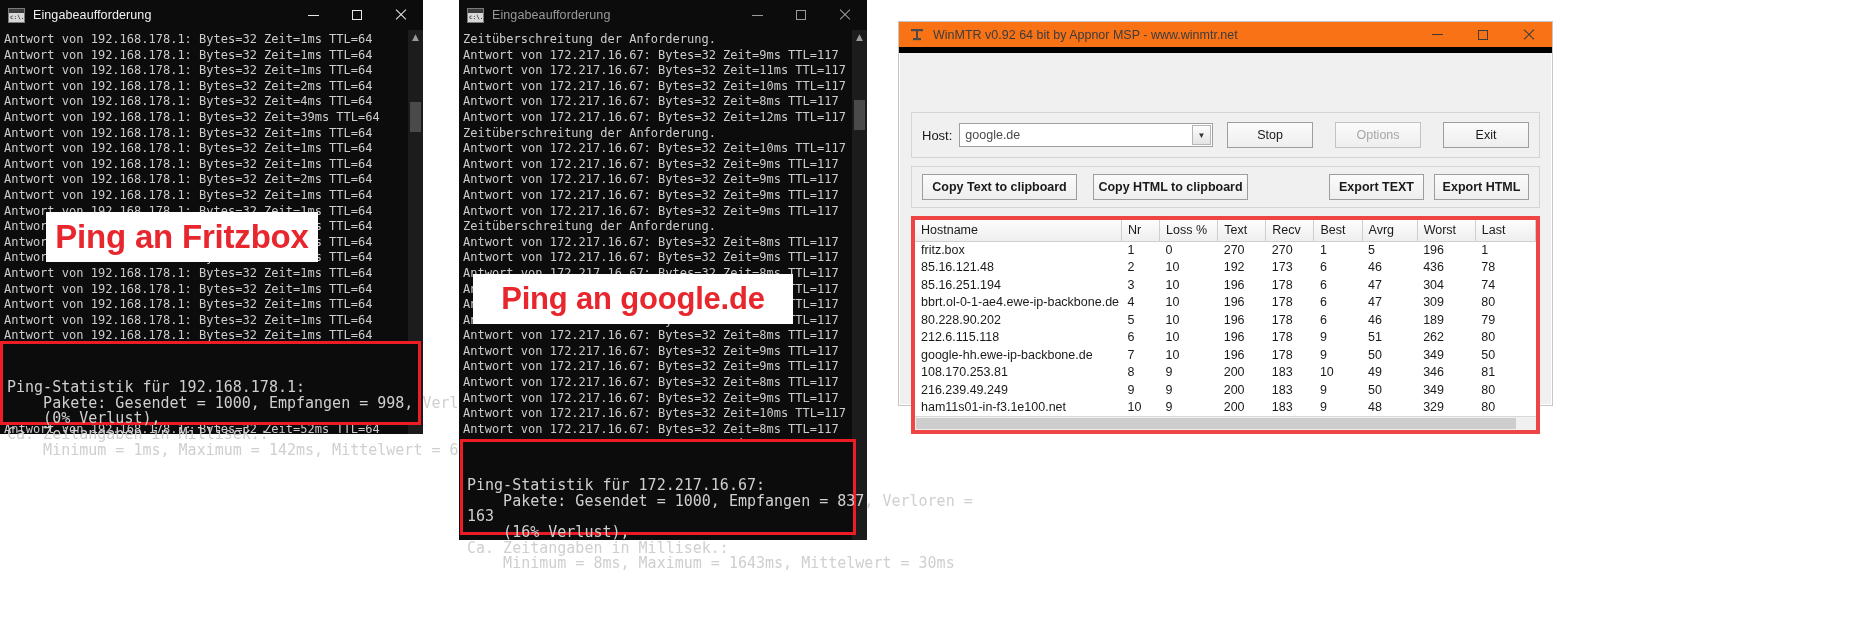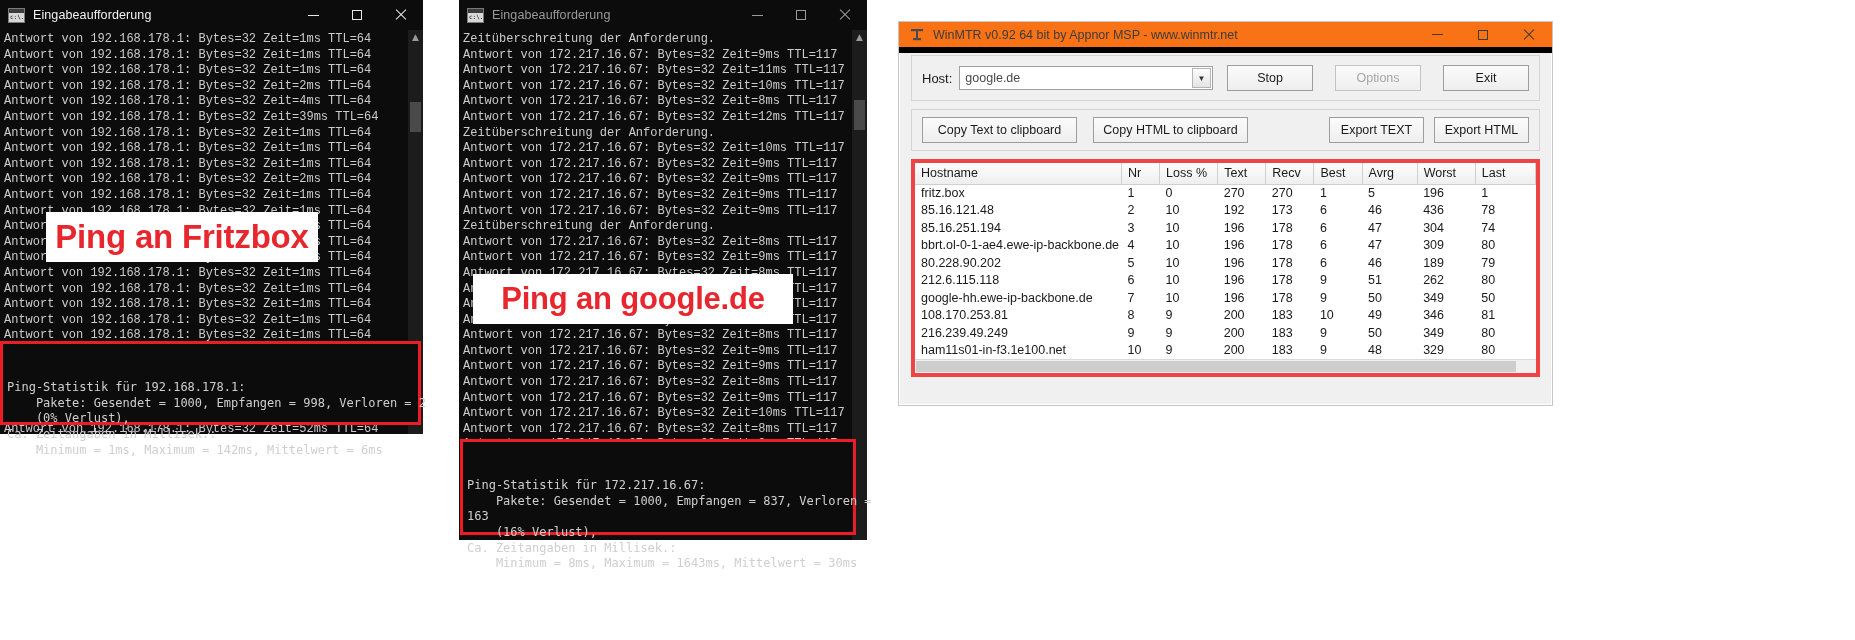--- a/index.html
+++ b/index.html
@@ -54,39 +54,39 @@
   .glyph-close::after  { transform: rotate(-45deg); }
 
   .cmd-body {
     position: relative; background: #0c0c0c; overflow: hidden;
   }
   .cmd-text {
     font-family: "DejaVu Sans Mono", monospace;
     font-size: 12px; line-height: 15.6px;
     color: #cccccc; white-space: pre; padding-left: 4px;
   }
-  .cmd-text .lineitem { display: block; height: 15.6px; font-family: Liberation Mono, monospace; }
+  .cmd-text .lineitem { display: block; height: 15.6px; }
 
   
   .cmd-scroll {
     position: absolute; top: 0; right: 0; width: 15px; bottom: 0;
     background: #1c1c1c;
   }
   .cmd-scroll .arrow {
     height: 14px; color: #9a9a9a; font-size: 9px; text-align: center;
     line-height: 14px; font-family: "DejaVu Sans", sans-serif;
   }
   .cmd-scroll .thumb {
     position: absolute; left: 2px; width: 11px; background: #4a4a4a;
   }
 
   
   .stat-box {
     position: absolute; border: 3px solid #ee1c25; background: #0c0c0c;
-    font-family: "DejaVu Sans Mono", monospace; font-size: 12px;
+    font-family: "DejaVu Sans Mono", monospace; font-size: 15px;
     line-height: 15.6px; color: #cfcfcf; white-space: pre; padding: 5px 4px 4px 4px;
   }
 
   
   .callout {
     position: absolute; background: #ffffff; color: #e8262d;
     font-family: "Liberation Sans", sans-serif; font-weight: bold;
     display: flex; align-items: center; justify-content: center;
     letter-spacing: -0.2px;
   }
@@ -100,21 +100,21 @@
   .mtr-titlebar {
     height: 31px; background: #f97316; display: flex; align-items: center;
     padding-left: 10px; border-bottom: 6px solid #000000;
   }
   .mtr-appicon { width: 16px; height: 16px; margin-right: 8px; position: relative; }
   .mtr-title { font-size: 12.5px; color: #3c3c3c; }
   .mtr-winbtn {
     width: 46px; height: 31px; display:flex; align-items:center; justify-content:center;
     color: #3b3b3b;
   }
-  .mtr-client { padding: 2px 12px 0 12px; }
+  .mtr-client { padding: 20px 12px 0 12px; margin-top: 39px; }
   .group-panel {
     border: 1px solid #d4d4d4; background: #f0f0f0;
     padding: 8px 10px; margin-bottom: 8px; display: flex; align-items: center;
   }
   .host-label { font-size: 13px; color: #1a1a1a; margin-right: 7px; }
   .host-combo {
     flex: 1 1 auto; height: 24px; background: #ffffff;
     border: 1px solid #a0a0a0; display: flex; align-items: center;
     padding-left: 5px; position: relative;
   }
@@ -125,21 +125,21 @@
     border: 1px solid #b5b5b5; display: flex; align-items: center; justify-content: center;
     font-size: 8px; color: #333;
   }
   .btn {
     background: linear-gradient(#fbfbfb,#eeeeee);
     border: 1px solid #9d9d9d; font-size: 12.5px; color: #1a1a1a;
     display: flex; align-items: center; justify-content: center;
     height: 26px;
   }
   .btn.disabled { color: #a6a6a6; border-color: #c3c3c3; }
-  .btnrow { display: flex; align-items: center; }
+  .btnrow { display: flex; align-items: center; font-weight: bold; }
   .mtr-table-wrap {
     border: 4px solid #ef4444; background: #ffffff; margin: 0 0 0 0;
     height: 218px; overflow: hidden; position: relative;
   }
   table.mtr { border-collapse: collapse; width: 100%; table-layout: fixed; }
   table.mtr th {
     background: linear-gradient(#fdfdfd,#eeeeee);
     border-right: 1px solid #cfcfcf; border-bottom: 1px solid #cfcfcf;
     font-weight: normal; font-size: 12.5px; color: #1a1a1a;
     text-align: left; padding: 3px 0 3px 6px; height: 21px;

